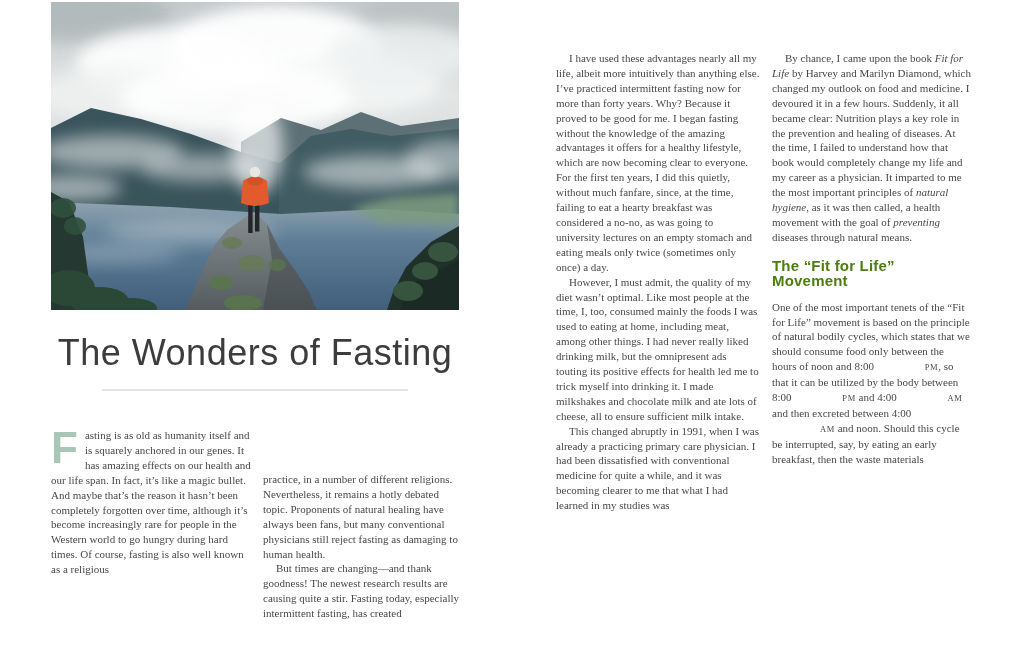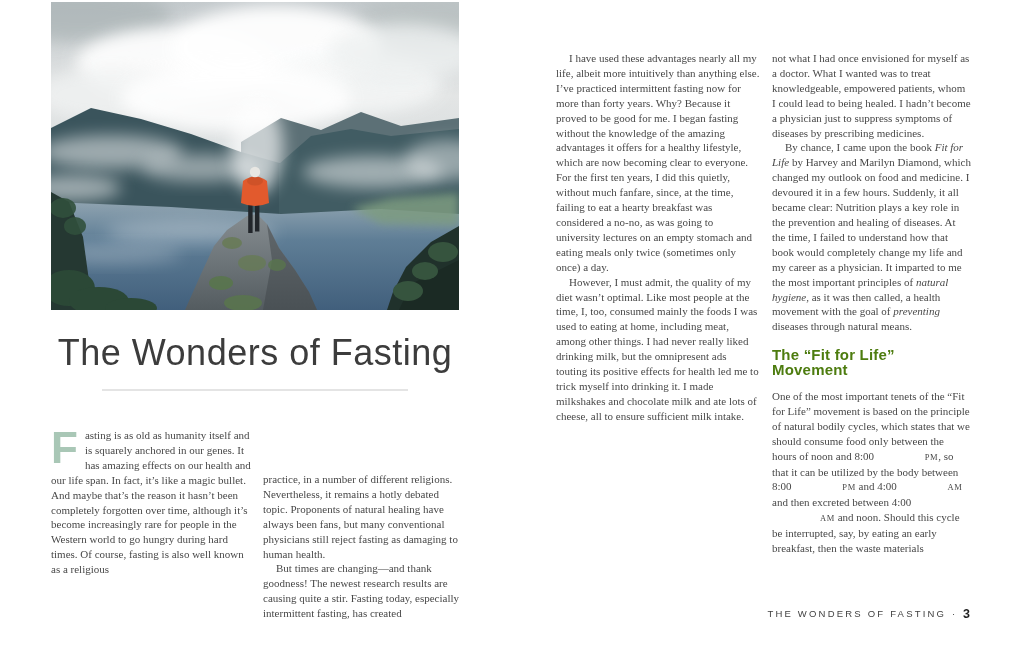--- a/index.html
+++ b/index.html
@@ -149,31 +149,26 @@
       <p>asting is as old as humanity itself and is squarely anchored in our genes. It has amazing effects on our health and our life span. In fact, it’s like a magic bullet. And maybe that’s the reason it hasn’t been completely forgotten over time, although it’s become increasingly rare for people in the Western world to go hungry during hard times. Of course, fasting is also well known as a religious</p>
     </div>
   <div class="col col2">
       <p>practice, in a number of different religions. Nevertheless, it remains a hotly debated topic. Proponents of natural healing have always been fans, but many conventional physicians still reject fasting as damaging to human health.</p>
       <p class="indent">But times are changing—and thank goodness! The newest research results are causing quite a stir. Fasting today, especially intermittent fasting, has created</p>
     </div>
 
   <div class="col col3">
       <p class="indent">I have used these advantages nearly all my life, albeit more intuitively than anything else. I’ve practiced intermittent fasting now for more than forty years. Why? Because it proved to be good for me. I began fasting without the knowledge of the amazing advantages it offers for a healthy lifestyle, which are now becoming clear to everyone. For the first ten years, I did this quietly, without much fanfare, since, at the time, failing to eat a hearty breakfast was considered a no-no, as was going to university lectures on an empty stomach and eating meals only twice (sometimes only once) a day.</p>
       <p class="indent">However, I must admit, the quality of my diet wasn’t optimal. Like most people at the time, I, too, consumed mainly the foods I was used to eating at home, including meat, among other things. I had never really liked drinking milk, but the omnipresent ads touting its positive effects for health led me to trick myself into drinking it. I made milkshakes and chocolate milk and ate lots of cheese, all to ensure sufficient milk intake.</p>
+      <p class="indent">This changed abruptly in 1991, when I was already a practicing primary care physician. I had been dissatisfied with conventional medicine for quite a while, and it was becoming clearer to me that what I had learned in my studies was</p>
     </div>
   <div class="col col4">
     <div>
-        <p>not what I had once envisioned for myself as a doctor. What I wanted was to treat knowledgeable, empowered patients, whom I could lead to being healed. I hadn’t become a physician just to suppress symptoms of diseases by prescribing medicines.</p>
         <p class="indent">By chance, I came upon the book <em>Fit for Life</em> by Harvey and Marilyn Diamond, which changed my outlook on food and medicine. I devoured it in a few hours. Suddenly, it all became clear: Nutrition plays a key role in the prevention and healing of diseases. At the time, I failed to understand how that book would completely change my life and my career as a physician. It imparted to me the most important principles of <em>natural hygiene</em>, as it was then called, a health movement with the goal of <em>preventing</em> diseases through natural means.</p>
       </div>
     <div class="subheading">The “Fit for Life” Movement</div>
     <div>
         <p>One of the most important tenets of the “Fit for Life” movement is based on the principle of natural bodily cycles, which states that we should consume food only between the hours of noon and 8:00 <span class="sc">PM</span>, so that it can be utilized by the body between 8:00 <span class="sc">PM</span> and 4:00 <span class="sc">AM</span> and then excreted between 4:00 <span class="sc">AM</span> and noon. Should this cycle be interrupted, say, by eating an early breakfast, then the waste materials</p>
       </div>
   </div>
 
-  <div class="footer">
-    <span>THE WONDERS OF FASTING</span>
-    <span class="sep">·</span>
-    <span class="pagenum">3</span>
-  </div>
 
 </div>
 
 </body></html>

